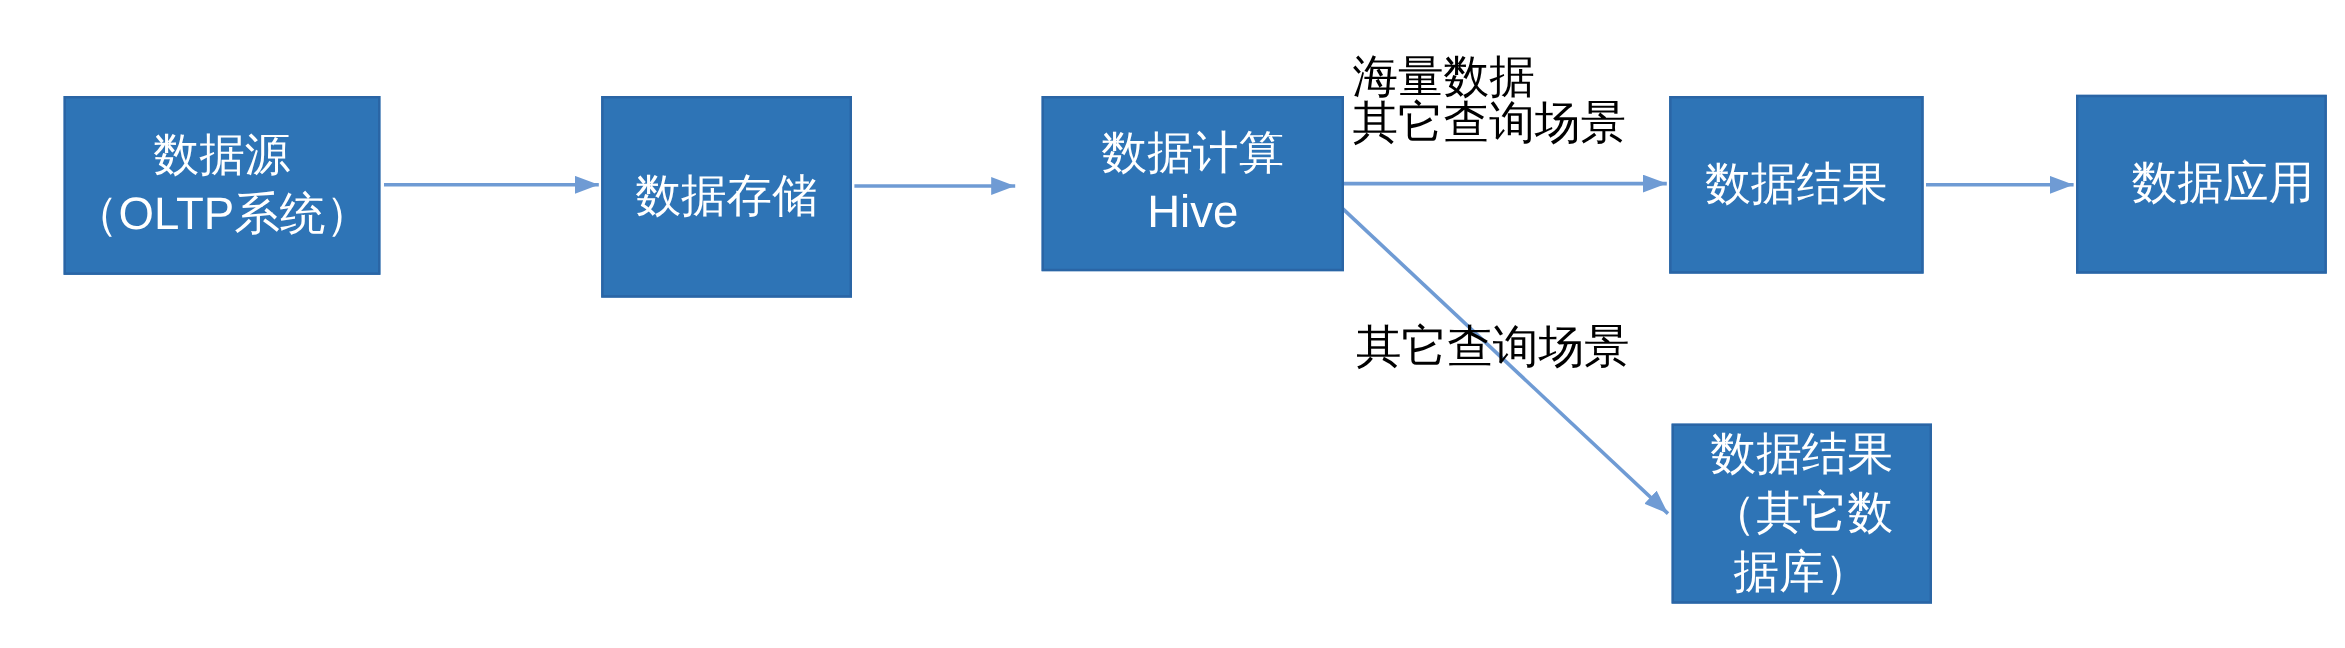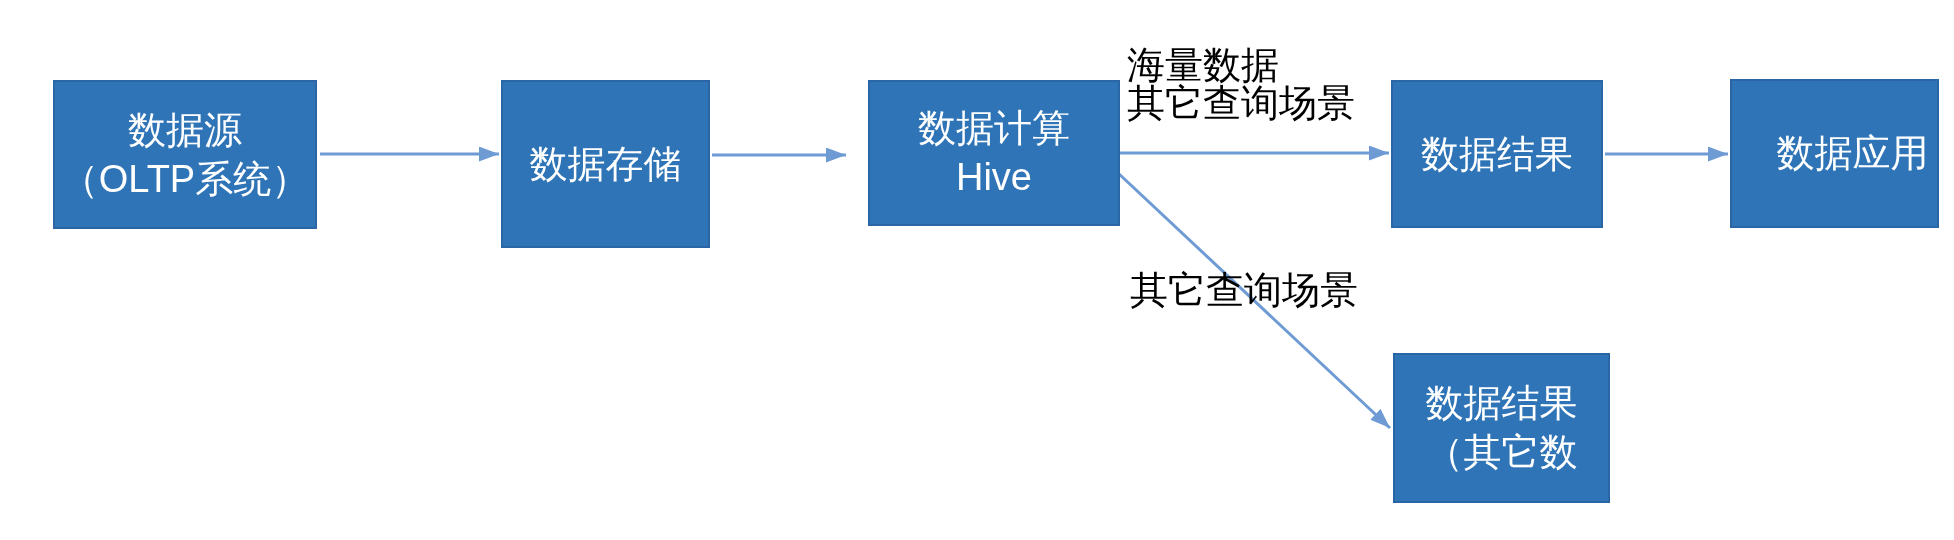--- a/index.html
+++ b/index.html
@@ -93,20 +93,21 @@
     <div class="node-line">数据结果</div>
   </div>
 
   <div class="node n-application">
     <div class="node-line">数据应用</div>
   </div>
 
   <div class="node n-result-other">
     <div class="node-line">数据结果</div>
     <div class="node-line">（其它数</div>
+    <div class="node-line">据库）</div>
   </div>
 
   <div class="edge-label l-massive">
     <div>海量数据</div>
     <div>其它查询场景</div>
   </div>
 
   <div class="edge-label l-other">其它查询场景</div>
 
 </div>

